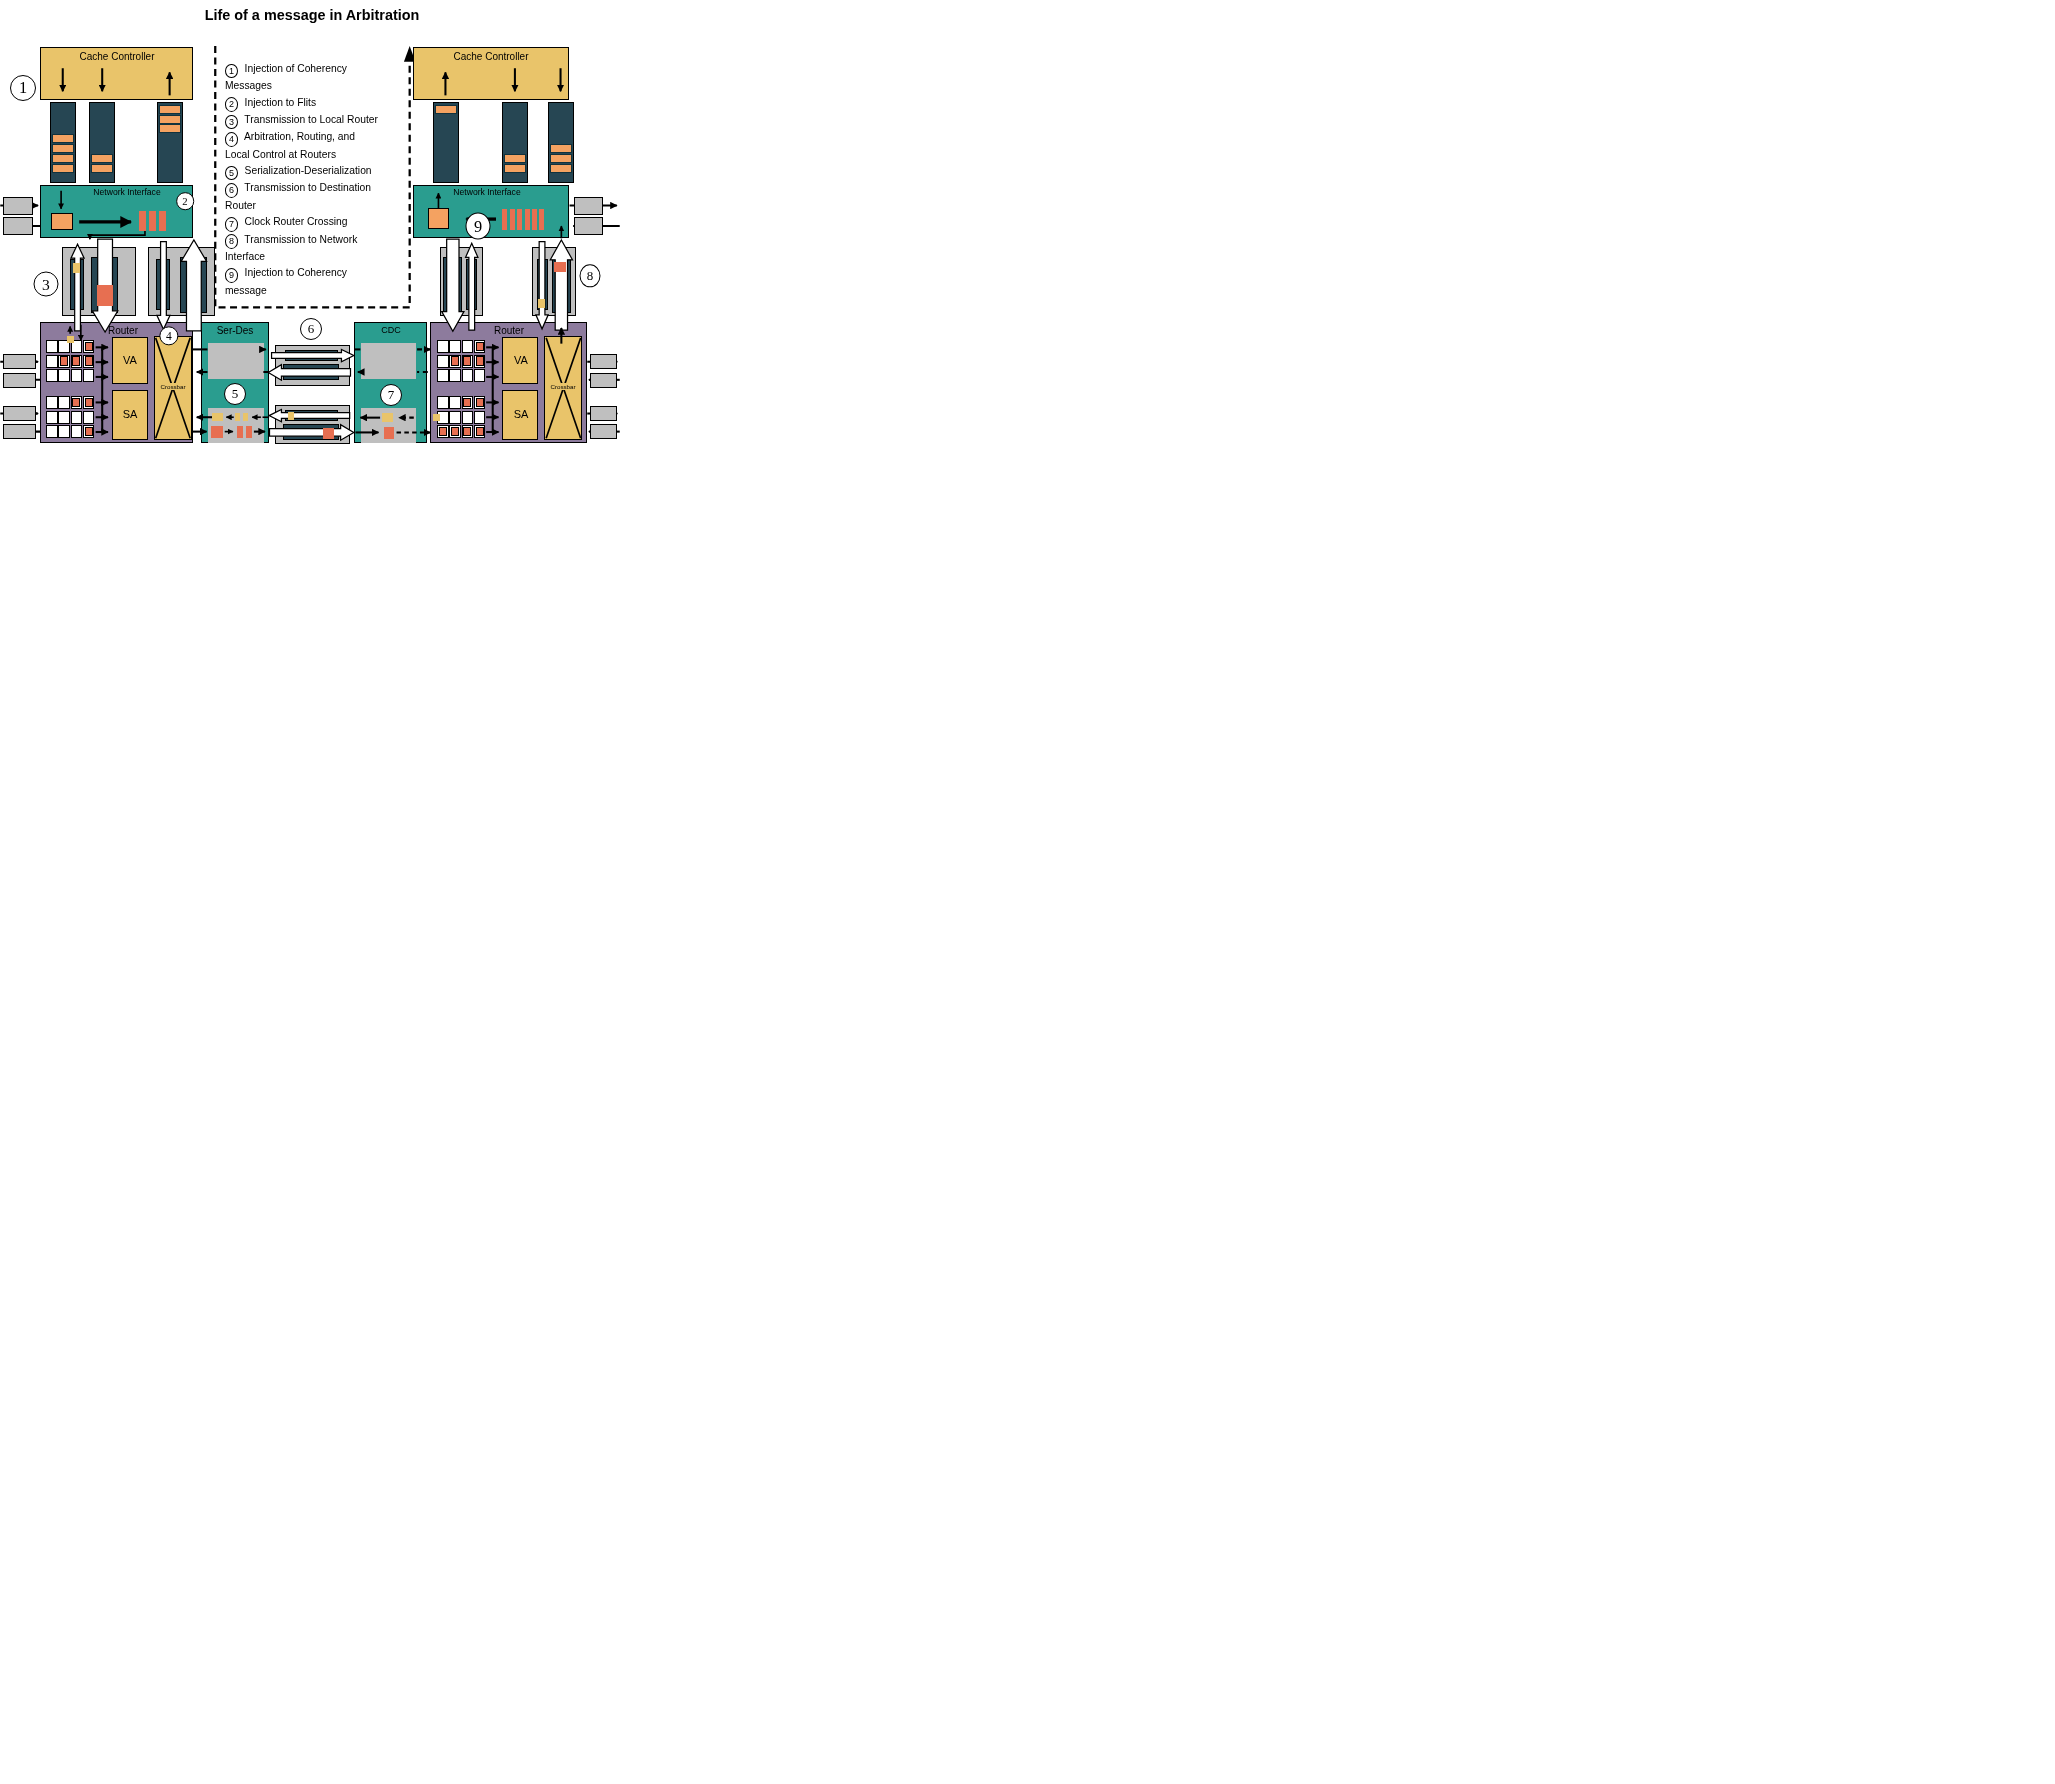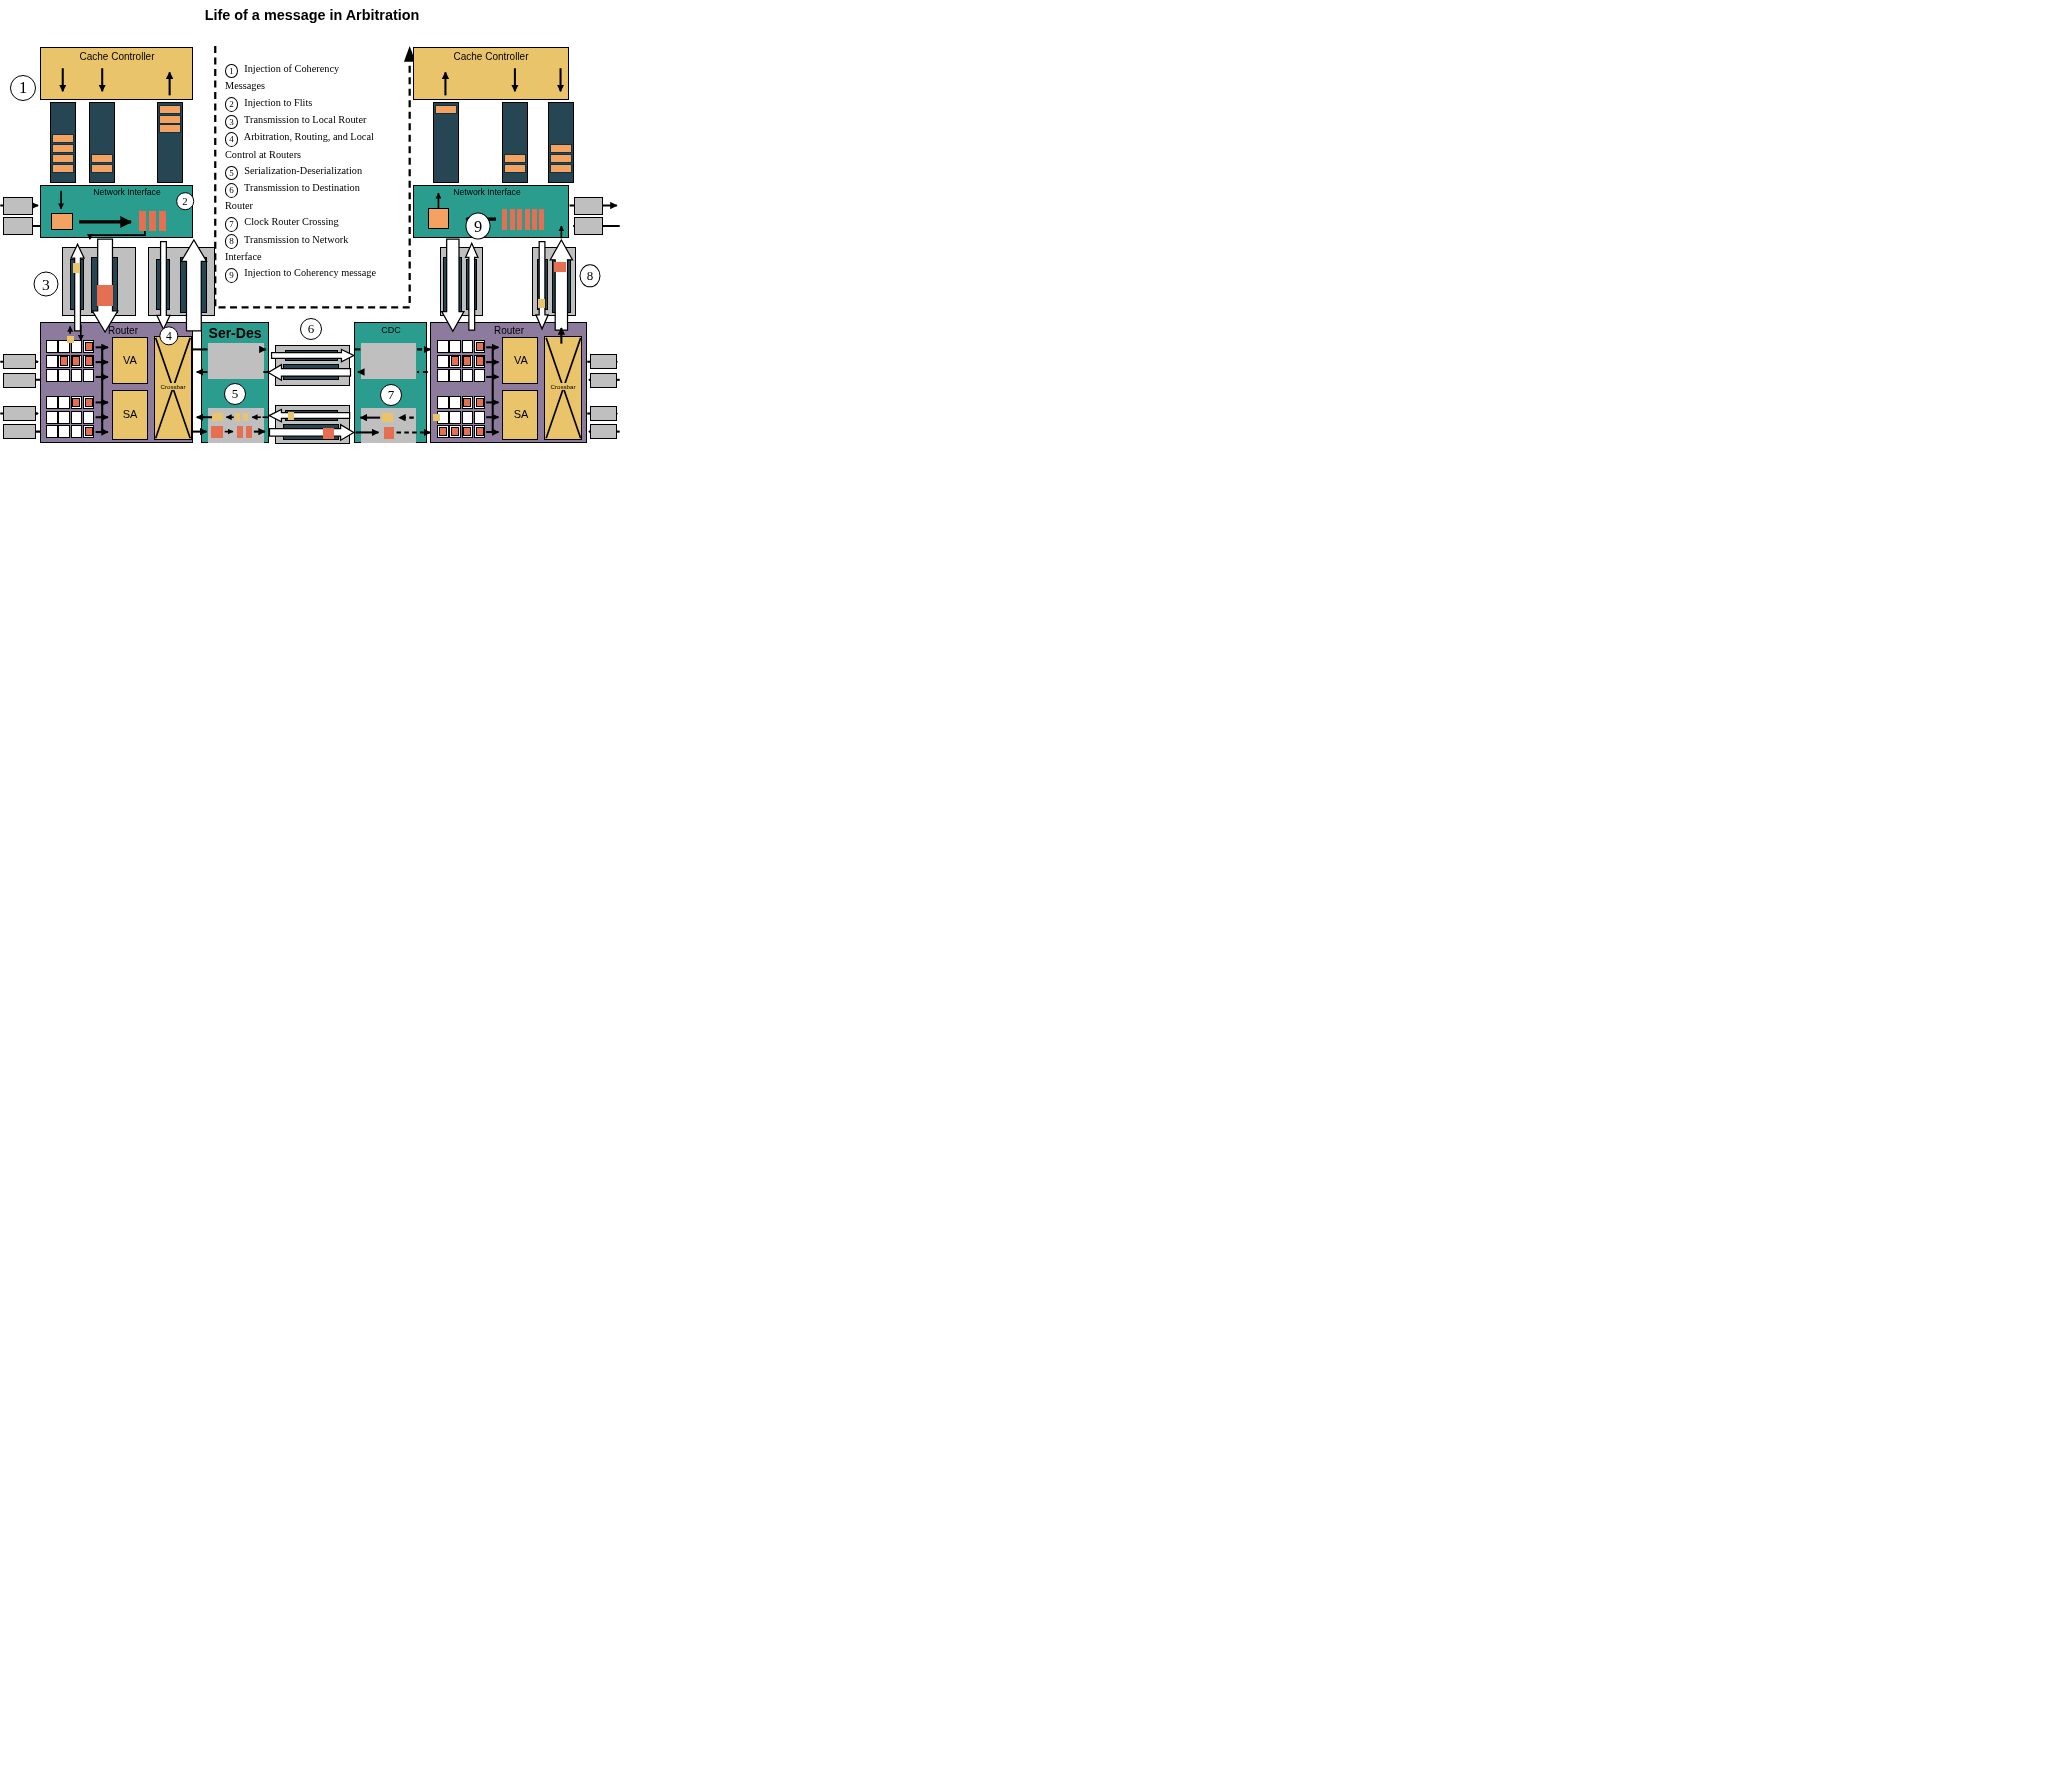--- a/index.html
+++ b/index.html
@@ -26,21 +26,21 @@
          font-weight:400;z-index:4;}
   .badge{position:absolute;background:#fff;border:1.2px solid #000;border-radius:50%;
          display:flex;align-items:center;justify-content:center;z-index:5;
          font-family:"Liberation Serif",serif;transform:translate(-50%,-50%);}
   .bgroup{position:absolute;display:flex;flex-direction:column;gap:1.6px;z-index:2;}
   .brow{display:flex;gap:0.8px;}
   .bcell{position:relative;width:11.5px;height:13px;background:#fff;border:0.8px solid #000;
          box-sizing:border-box;}
   .bfill{position:absolute;inset:0.8px;background:var(--red);border:0.8px solid #000;}
   #legend-list{position:absolute;left:225px;top:61px;width:153px;z-index:4;
-     font-family:Liberation Serif, serif;font-size:10.3px;line-height:1.62;color:#000;}
+     font-family:Liberation Sans, sans-serif;font-size:10.3px;line-height:1.62;color:#000;}
   .litem{margin:0;}
   .lnum{display:inline-flex;align-items:center;justify-content:center;width:11px;height:12.7px;
         border:1px solid #000;border-radius:50%;font-size:9px;margin-right:3.7px;
         vertical-align:-1.6px;}
 </style>
 </head>
 <body>
 
 <div id="stage" style="--dark: #264653; --teal: #2A9D8F; --gold: #E9C46A; --orange: #F4A261; --red: #E76F51; --purple: #8D7B9D; --gray: #BFBFBF;">
 
@@ -211,21 +211,21 @@
   <div class="box gold boxes" style="left:112px;top:390px;width:36px;height:50px;"></div>
   <div class="label" style="left:130px;top:408px;font-size:11px;">SA</div>
   <div class="box gold boxes" style="left:154px;top:336px;width:38px;height:104px;"></div>
   <div class="label" style="left:173px;top:383px;font-size:6.2px;background:var(--gold);padding:0 1.2px;">Crossbar</div>
   <div class="grayrect boxes" style="left:2.5px;top:354px;width:33px;height:15px;border:1.2px solid #000;"></div>
   <div class="grayrect boxes" style="left:2.5px;top:373px;width:33px;height:15px;border:1.2px solid #000;"></div>
   <div class="grayrect boxes" style="left:2.5px;top:406px;width:33px;height:15px;border:1.2px solid #000;"></div>
   <div class="grayrect boxes" style="left:2.5px;top:424px;width:33px;height:15px;border:1.2px solid #000;"></div>
 
   <div class="box tealbg boxes" style="left:201px;top:322px;width:68px;height:121px;"></div>
-  <div class="label" style="left:235px;top:325px;font-size:14px;font-weight:bold;">Ser-Des</div>
+  <div class="label" style="left:235px;top:325px;font-size:10px;font-weight:normal;">Ser-Des</div>
   <div class="grayrect boxes" style="left:208px;top:343px;width:56px;height:36px;"></div>
   <div class="grayrect boxes" style="left:208px;top:408px;width:56px;height:35px;"></div>
   <div class="abs ysq top" style="left:212px;top:413px;width:10.7px;height:8.2px;"></div>
   <div class="abs ysq top" style="left:235px;top:413px;width:5.3px;height:8.2px;"></div>
   <div class="abs ysq top" style="left:243px;top:413px;width:5.3px;height:8.2px;"></div>
   <div class="abs rsq top" style="left:211px;top:426px;width:12.3px;height:11.5px;"></div>
   <div class="abs rsq top" style="left:237px;top:426px;width:6.2px;height:11.5px;"></div>
   <div class="abs rsq top" style="left:246px;top:426px;width:6.2px;height:11.5px;"></div>
 
   <div class="grayrect boxes" style="left:275px;top:345px;width:75px;height:41px;border:1.2px solid #000;"></div>

